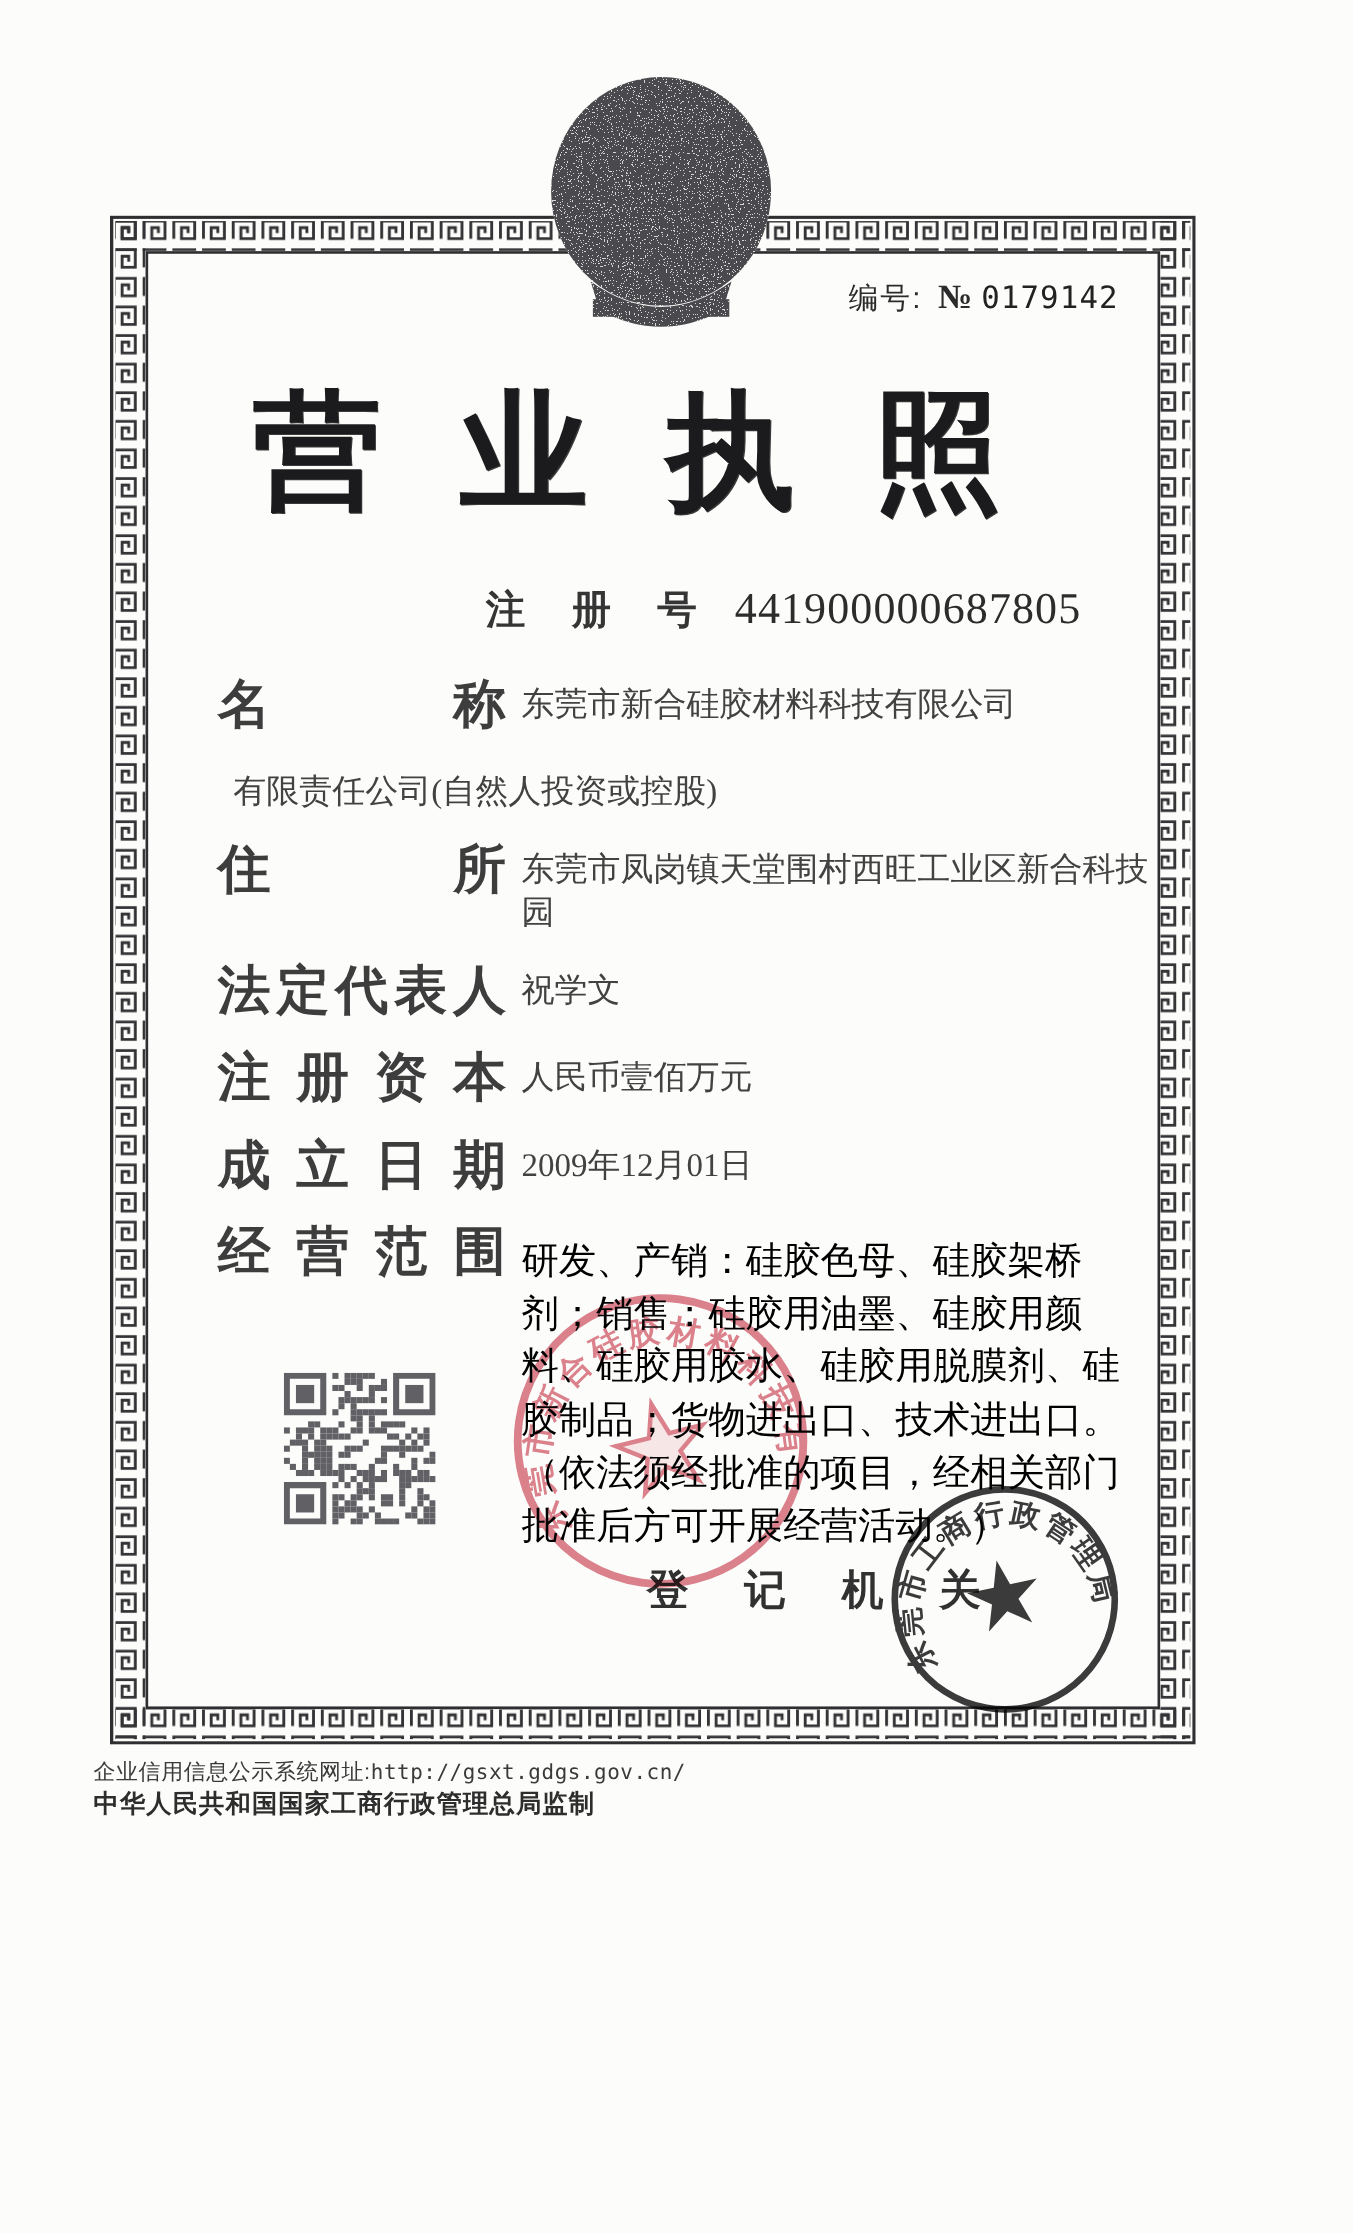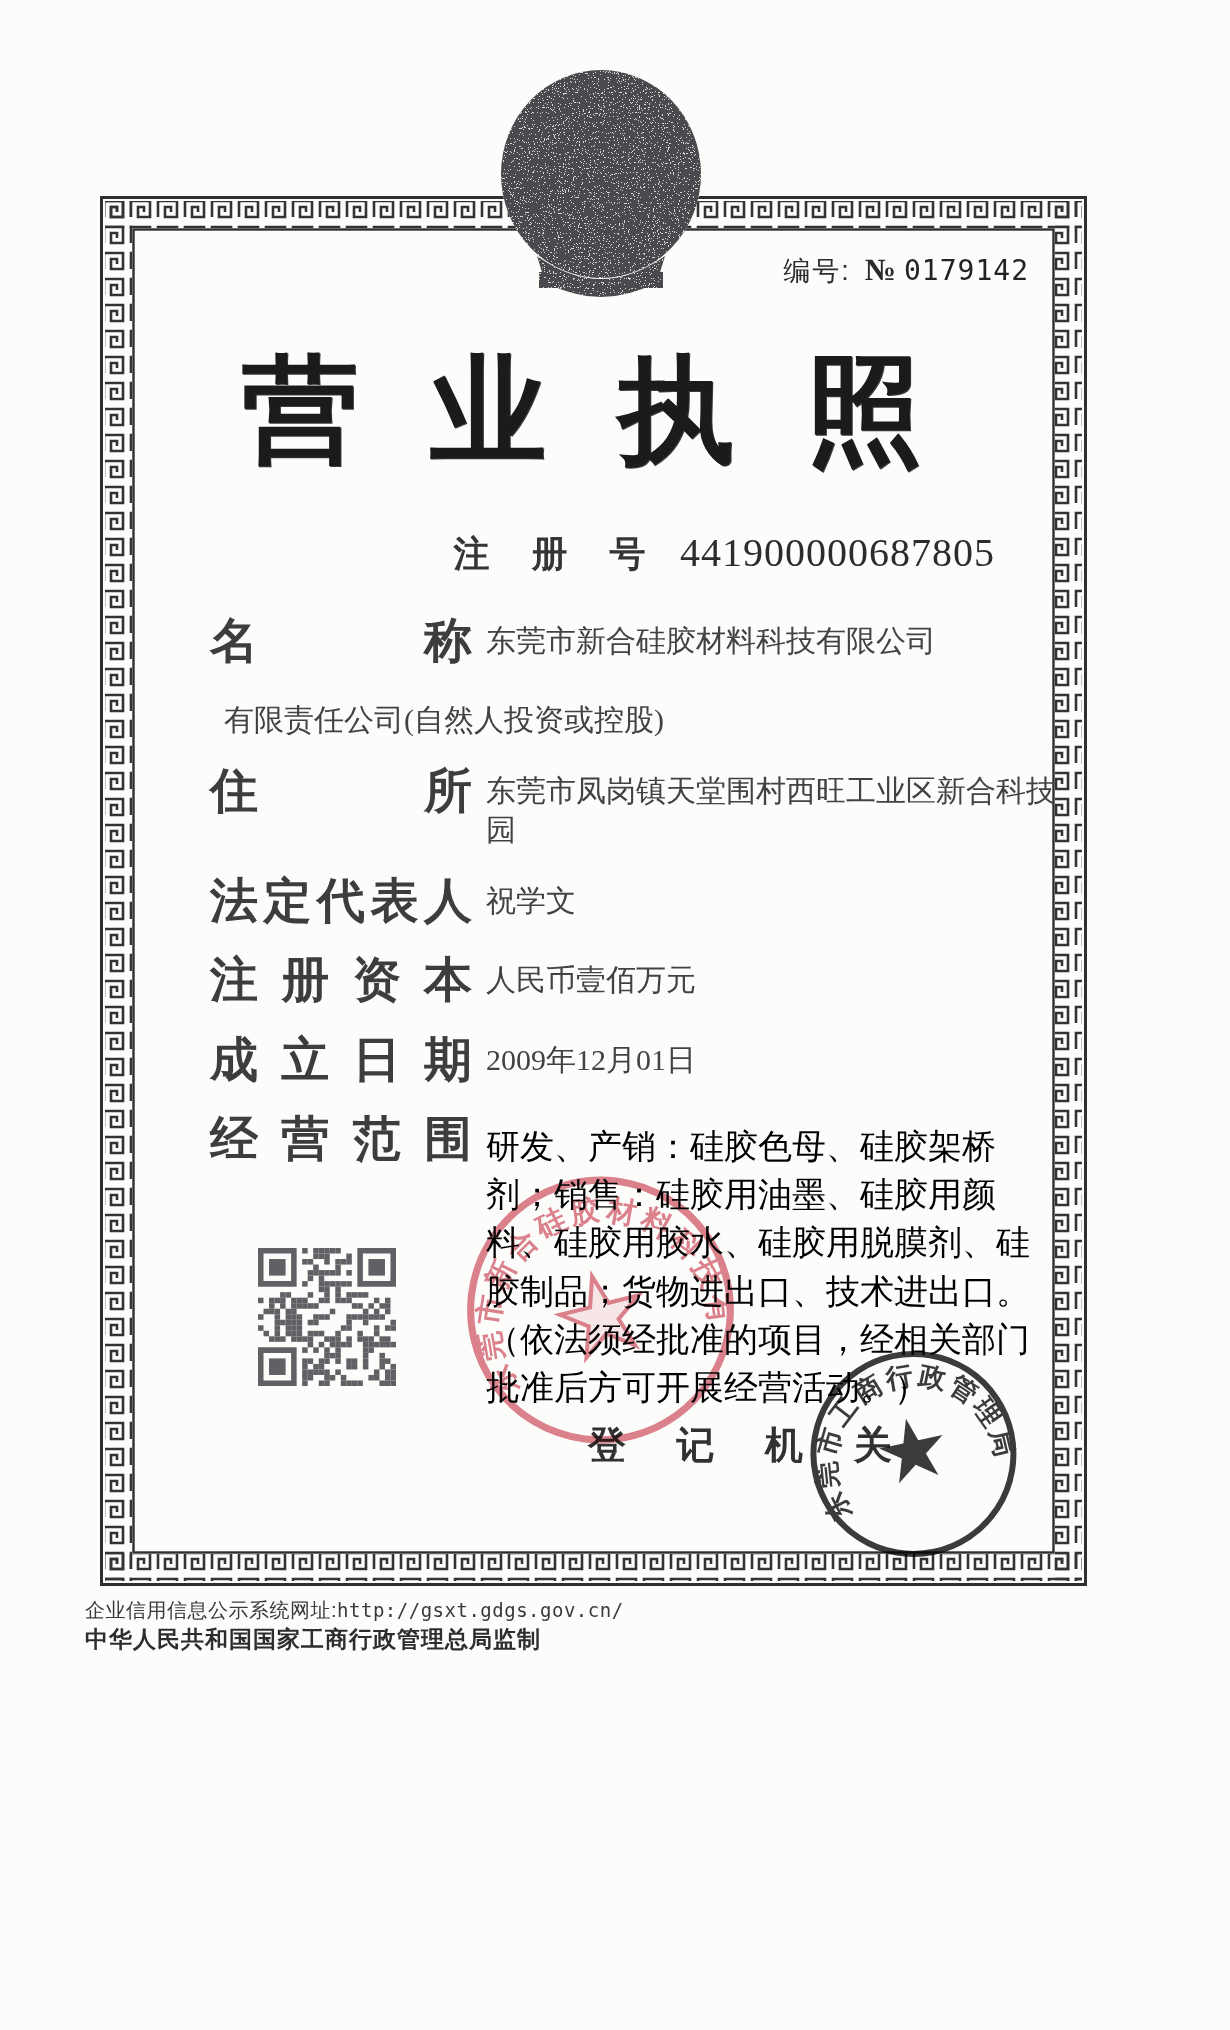--- a/index.html
+++ b/index.html
@@ -14,21 +14,21 @@
     position:absolute; left:113px; top:72px; width:200px; height:122px;
     background:
       repeating-linear-gradient(0deg, rgba(255,255,255,.35) 0 2px, rgba(255,255,255,0) 2px 6px, rgba(255,255,255,.18) 6px 9px),
       repeating-linear-gradient(90deg,#141414 0 2px,#f2f2ee 2px 4px,#0f0f0f 4px 7px,#e9e9e4 7px 8px,#1d1d1d 8px 12px,#ededval 12px 13px,#262626 13px 16px,#efefec 16px 19px);
     opacity:.88;
   }
   .emblem { position:absolute; left:487px; top:66px; width:230px; height:236px; z-index:4; }
   
   .frame { position:absolute; left:100px; top:196px; width:987px; height:1390px; }
   .frame svg.border-art { position:absolute; inset:0; }
-  .content { position:absolute; left:48px; top:36px; width:915px; height:1318px; }
+  .content { position:absolute; left:36px; top:36px; width:915px; height:1318px; }
   .serial-line { margin-top:20px; text-align:right; padding-right:34px; font-size:27px; color:#2b2b2b; letter-spacing:2px; }
   .serial-line .numero { font-family:"Liberation Serif", serif; font-weight:bold; font-size:31px; padding:0 6px 0 14px; }
   .serial-line .digits { font-family:"DejaVu Sans Mono", monospace; font-size:28px; letter-spacing:1px; color:#222; }
   .cert-title {
     margin-top:44px; text-align:center; padding-left:25px;
     font-size:116px; font-weight:900; letter-spacing:72px; color:#1b1b1d;
     text-shadow:1px 1px 0 #3c3c3c; white-space:nowrap;
   }
   .regno-line { margin-top:40px; text-align:right; padding-right:68px; white-space:nowrap; }
   .regno-line .rlabel { font-size:36px; letter-spacing:16px; color:#353535; font-weight:600; }

